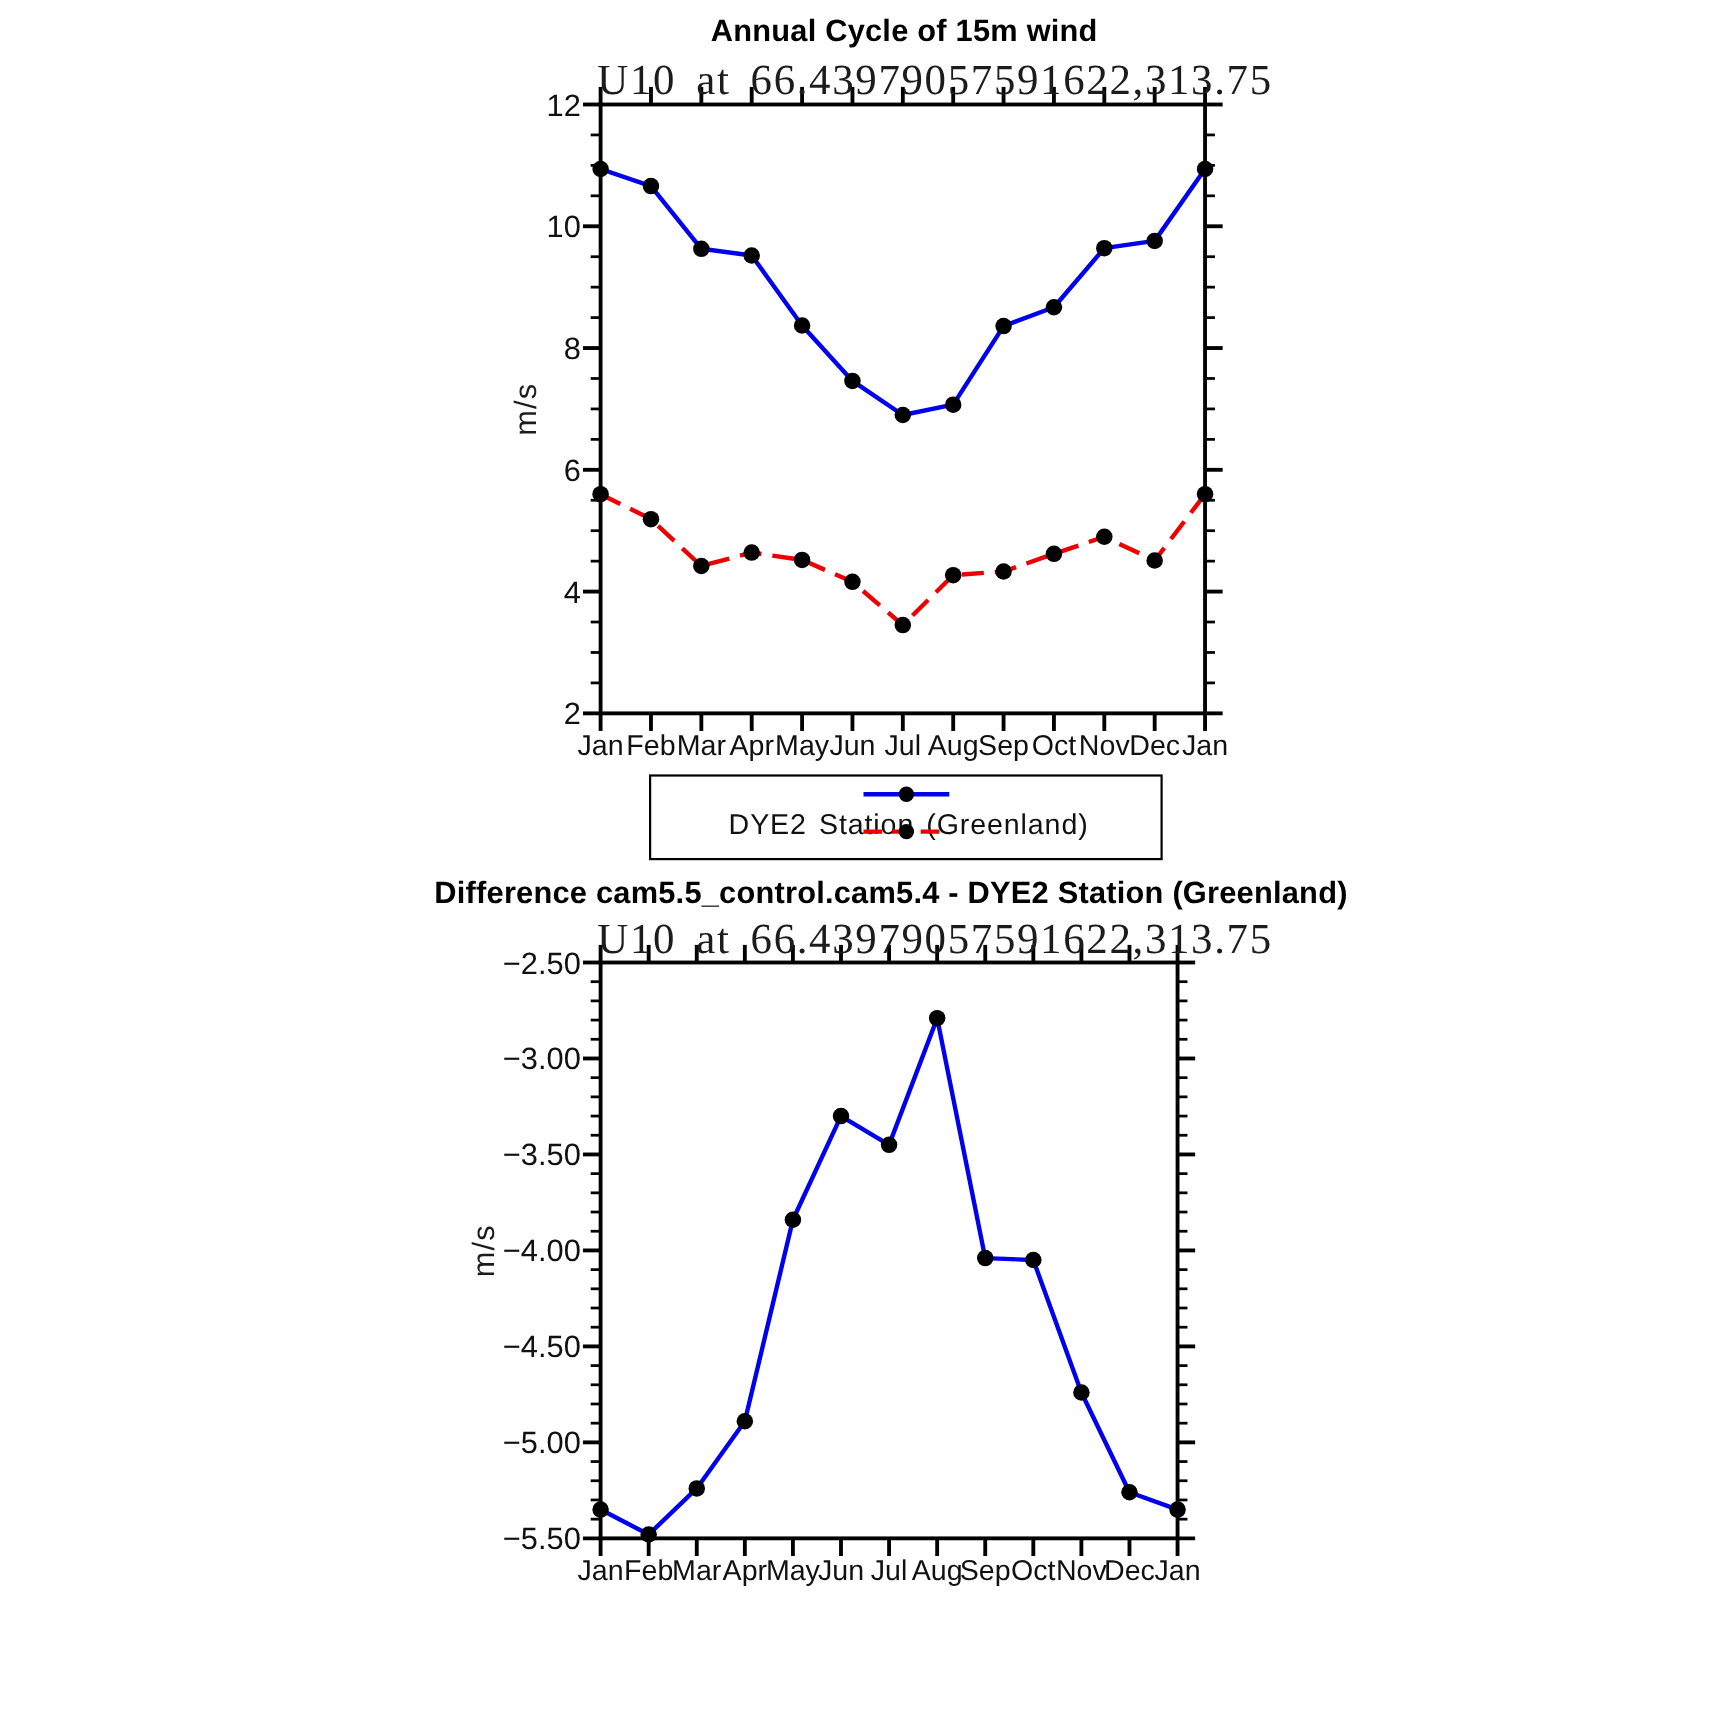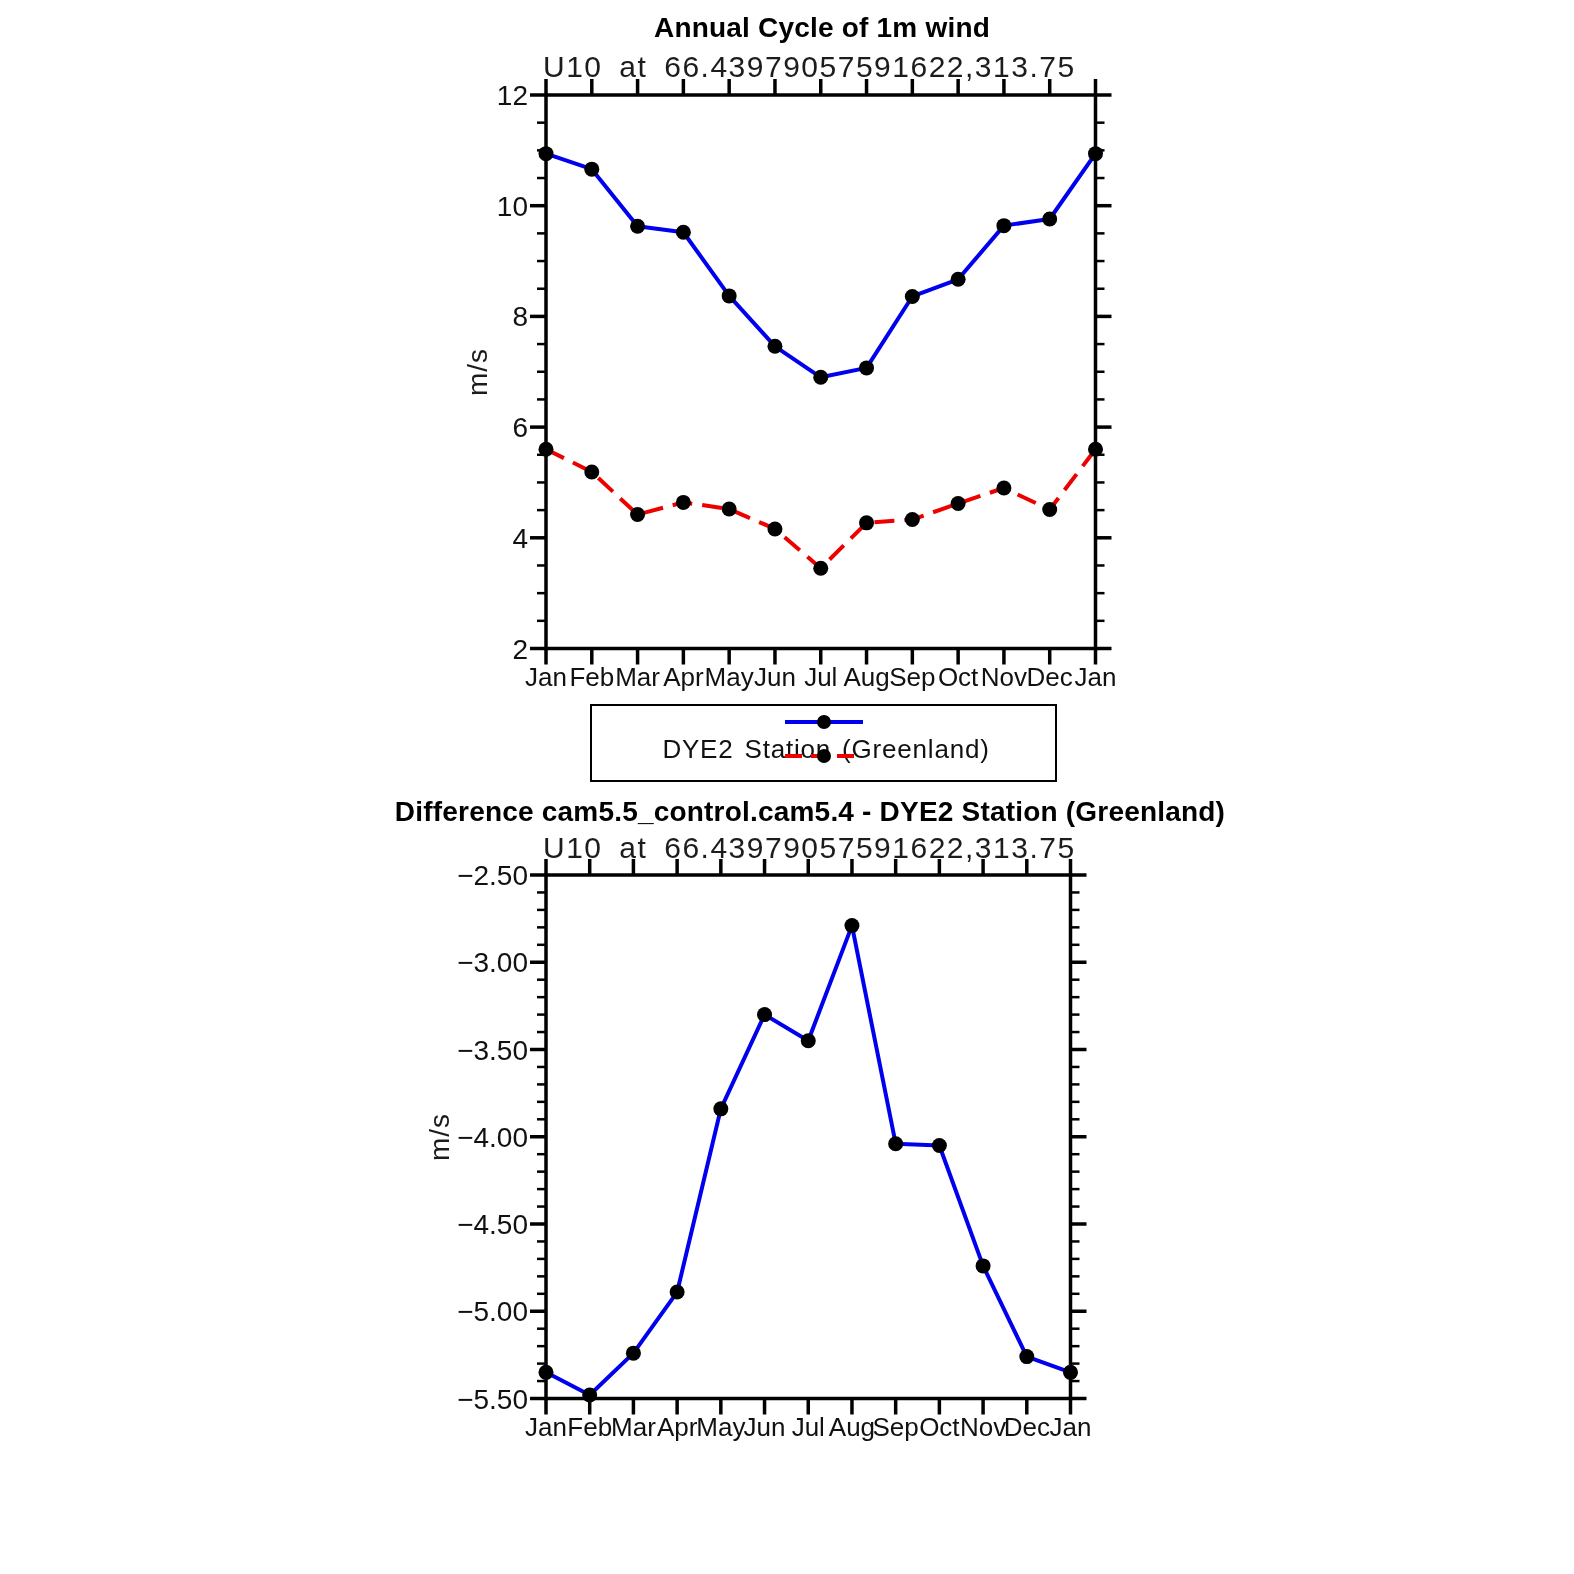--- a/index.html
+++ b/index.html
@@ -3,21 +3,21 @@
 <meta charset="utf-8">
 <style>
   html,body{margin:0;padding:0;background:#ffffff;}
   #canvas{
     position:relative;width:1574px;height:1574px;background:#ffffff;overflow:hidden;
     font-family:"Liberation Sans","DejaVu Sans",sans-serif;color:#000;
   }
   #chart-svg{position:absolute;left:0;top:0;}
   .abs{position:absolute;white-space:nowrap;}
   .chart-title{font-weight:bold;font-size:28px;transform:translateX(-50%);letter-spacing:0.2px;}
-  .chart-subtitle{font-size:30px;font-weight:400;color:#1c1c1c;letter-spacing:1.5px;word-spacing:7px;}
+  .chart-subtitle{font-size:39px;font-weight:400;color:#1c1c1c;letter-spacing:1.5px;word-spacing:7px;font-family:Liberation Serif, serif;}
   .y-axis-label{font-size:28px;color:#1c1c1c;letter-spacing:1px;transform:translate(-50%,-50%) rotate(-90deg);}
   #legend-box{
     position:absolute;left:590px;top:704px;width:460px;height:72px;
     border:2.5px solid #000;background:#fff;display:flex;flex-direction:column;
     justify-content:space-evenly;padding:1px 0 1px 3px;box-sizing:content-box;
   }
   .legend-row{display:flex;align-items:center;height:32px;flex-direction:column;}
   .legend-row svg{flex:0 0 auto;}
   .legend-label{font-size:26px;letter-spacing:0.8px;word-spacing:3px;color:#111;margin-left:2px;}
   svg text{font-family:"Liberation Sans","DejaVu Sans",sans-serif;fill:#111;}
@@ -262,21 +262,21 @@
       <circle cx="764.5416666666666" cy="1014.5999999999999" r="7.5" fill="#000000"></circle>
       <circle cx="808.25" cy="1040.775" r="7.5" fill="#000000"></circle>
       <circle cx="851.9583333333333" cy="925.605" r="7.5" fill="#000000"></circle>
       <circle cx="895.6666666666667" cy="1143.73" r="7.5" fill="#000000"></circle>
       <circle cx="939.375" cy="1145.475" r="7.5" fill="#000000"></circle>
       <circle cx="983.0833333333333" cy="1265.88" r="7.5" fill="#000000"></circle>
       <circle cx="1026.7916666666667" cy="1356.62" r="7.5" fill="#000000"></circle>
       <circle cx="1070.5" cy="1372.325" r="7.5" fill="#000000"></circle>
     </svg>
 
-  <div class="abs chart-title" style="left:822px;top:12px;">Annual Cycle of 1m wind</div>
+  <div class="abs chart-title" style="left:822px;top:12px;">Annual Cycle of 15m wind</div>
   <div class="abs chart-subtitle" style="left:543px;top:50px;">U10 at 66.43979057591622,313.75</div>
   <div class="abs y-axis-label" style="left:478px;top:372px;">m/s</div>
 
   <div id="legend-box">
     <div class="legend-row">
       <svg width="84" height="24">
         <line class="legend-line" x1="2" y1="12" x2="80" y2="12" stroke-width="4" stroke="#0000ee"></line>
         <circle class="legend-dot" cx="41" cy="12" r="7" fill="#000000"></circle>
       </svg>
       <span class="legend-label">DYE2 Station (Greenland)</span>

